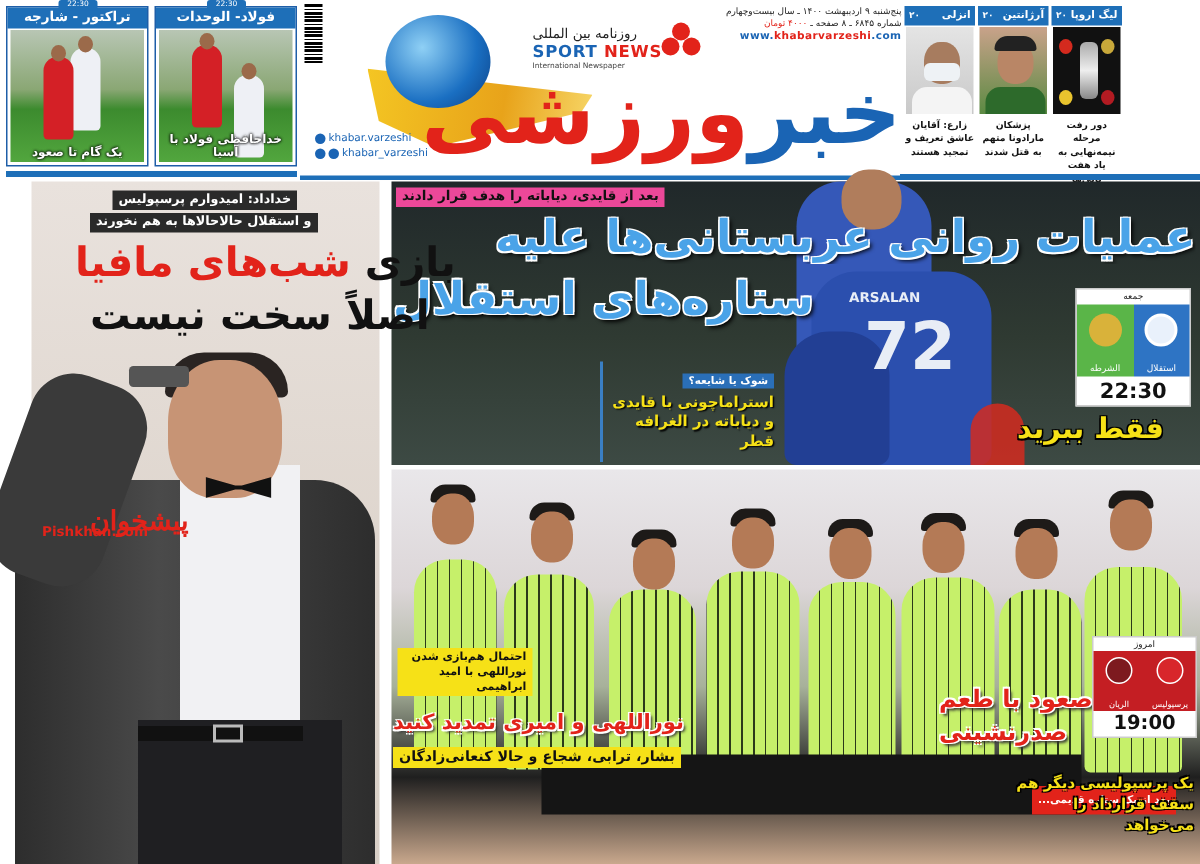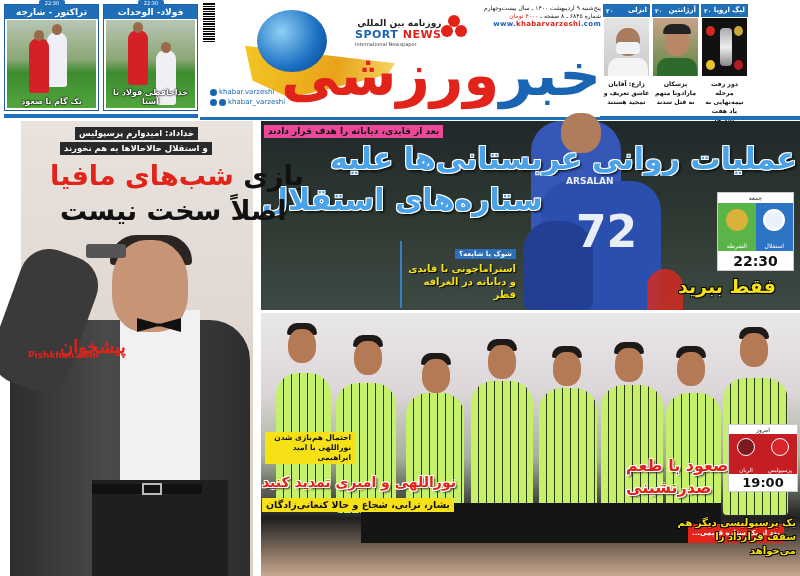--- a/index.html
+++ b/index.html
@@ -20,21 +20,21 @@
 
 .mast{position:absolute;left:215px;top:0;width:390px;height:118px}
 .logo-text{position:absolute;right:4px;top:40px;font-size:58px;font-weight:bold;line-height:70px;font-family:"DejaVu Sans",sans-serif;letter-spacing:-3px}
 .logo-text .b{color:#1a64b4}
 .logo-text .r{color:#e2231a}
 .globe{position:absolute;left:42px;top:10px;width:70px;height:62px;border-radius:50%;background:radial-gradient(circle at 35% 35%,#8fd0f5,#1a6fc2 60%,#0b3f84)}
 .wing{position:absolute;left:30px;top:40px;width:150px;height:58px;background:linear-gradient(100deg,#f4c623,#e8a31a 60%,#f7d86a);clip-path:polygon(0 10%,100% 40%,95% 60%,30% 100%,5% 70%)}
 .berries{position:absolute;left:226px;top:15px}
 .berries span{position:absolute;width:12px;height:12px;border-radius:50%;background:#e2231a}
 .sport-news{position:absolute;left:140px;top:18px;text-align:left;direction:ltr}
-.sn-fa{font-size:9px;font-weight:bold;color:#222;text-align:right;direction:rtl}
+.sn-fa{font-size:9px;font-weight:normal;color:#222;text-align:left;direction:rtl}
 .sn-en{font-size:11px;font-weight:bold;color:#e2231a;letter-spacing:.5px}
 .sn-en b{color:#1a64b4}
 .sn-sub{font-size:5px;color:#444}
 .dateline{position:absolute;right:4px;top:4px;width:140px;text-align:right;font-size:6px;color:#222;line-height:8px}
 .dateline .price{color:#e2231a}
 .dateline .url{direction:ltr;text-align:right;font-size:7px;font-weight:bold;color:#1a64b4;letter-spacing:.3px}
 .dateline .url span{color:#e2231a}
 .social{position:absolute;left:-5px;top:87px;direction:ltr;text-align:left;font-size:7px;color:#1a64b4;line-height:10px}
 .social .ic{display:inline-block;width:7px;height:7px;border-radius:50%;background:#1a64b4;margin-right:2px;vertical-align:middle}
 .barcode{position:absolute;left:230px;top:2px;width:12px;height:40px;background:repeating-linear-gradient(0deg,#000 0 1px,#fff 1px 2px,#000 2px 4px,#fff 4px 5px)}
@@ -188,21 +188,21 @@
   <div class="blue-rule" style="left:4px;top:114px;width:194px"></div>
   <div class="blue-rule" style="left:600px;top:116px;width:200px"></div>
   <div class="blue-rule" style="left:200px;top:117px;width:400px;height:3px"></div>
 
   <div class="main-top">
     <div class="player-blue" style="left:270px;top:0;width:90px;height:120px;background:#3558b8"></div>
     <div class="p-head" style="left:300px;top:-8px;width:40px;height:40px;background:#b07d5c"></div>
     <div class="player-blue" style="left:280px;top:60px;width:120px;height:129px"></div>
     <div class="player-blue" style="left:262px;top:100px;width:70px;height:89px;background:#223f94"></div>
     <div class="shirt-num" style="left:315px;top:85px">72</div>
-    <div style="position:absolute;left:305px;top:55px;color:#e8edf6;font-size:9px;font-weight:bold">ARSALAN</div>
+    <div style="position:absolute;left:305px;top:73px;color:#e8edf6;font-size:9px;font-weight:bold">ARSALAN</div>
     <div style="position:absolute;left:386px;top:148px;width:36px;height:41px;background:#d42a1e;border-radius:18px 18px 0 0;opacity:.85"></div>
   </div>
 
   <div class="kicker-yellow" style="left:264px;top:125px">بعد از قایدی، دیاباته را هدف قرار دادند</div>
   <div class="blue-head" style="left:262px;top:141px;font-size:30px;width:535px;text-align:right;overflow:hidden">عملیات روانی عربستانی‌ها علیه</div>
   <div class="blue-head" style="left:262px;top:182px;font-size:30px">ستاره‌های استقلال</div>
 
   <div class="score-card">
     <div class="sc-day">جمعه</div>
     <div class="sc-teams">

